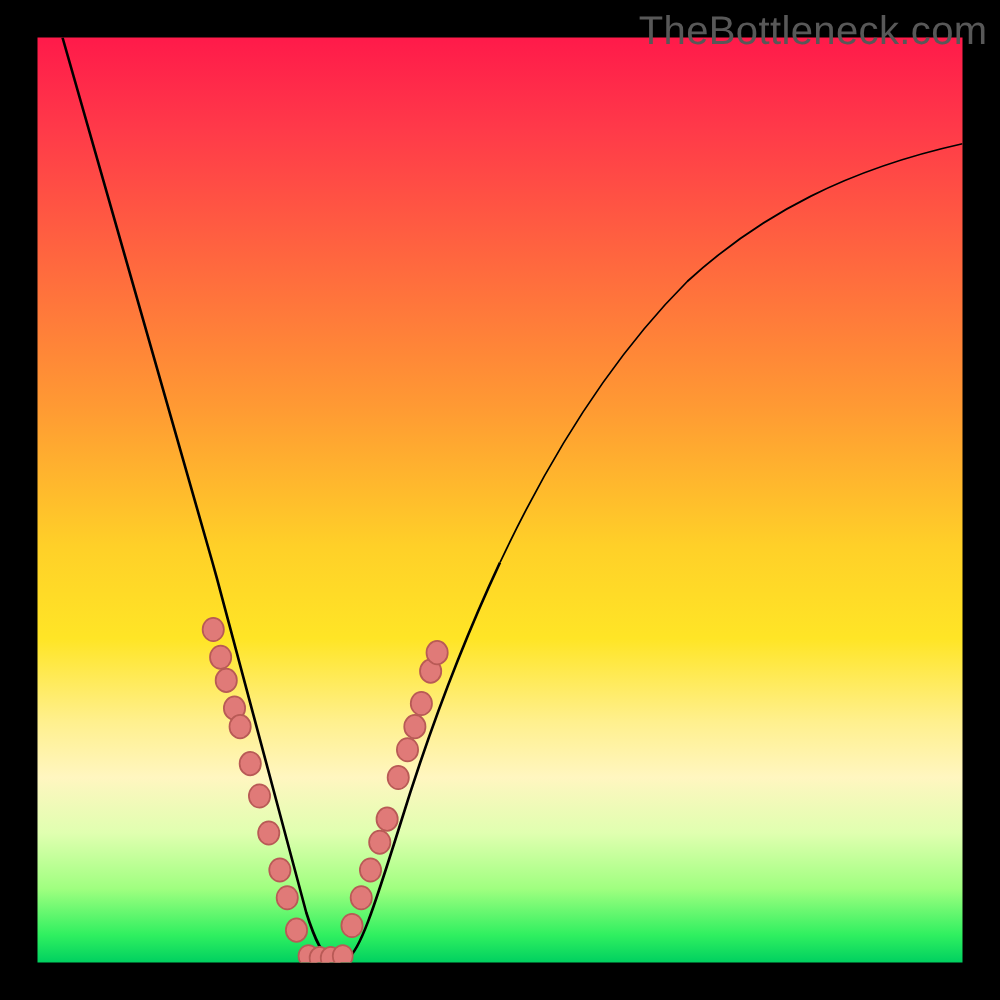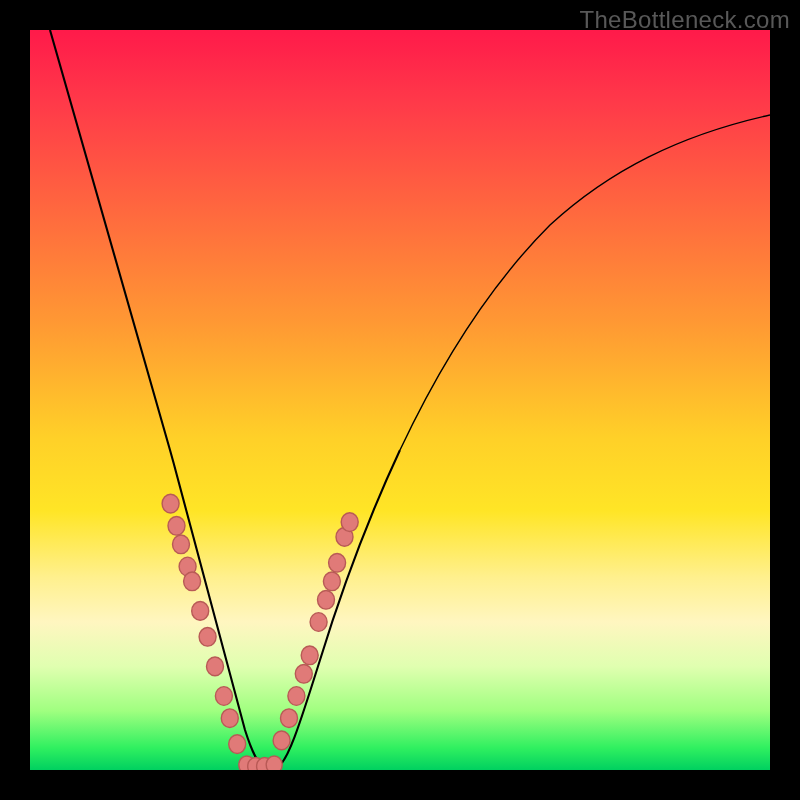--- a/index.html
+++ b/index.html
@@ -37,21 +37,21 @@
       #a0ff80 92%,
       #30f060 97%,
       #00d060 100%
     );
   }
   .watermark {
     position: absolute;
     top: 6px;
     right: 10px;
     color: #585858;
-    font-size: 24px;
+    font-size: 32px;
     font-weight: 400;
     letter-spacing: 0.3px;
   }
   svg.curve {
     position: absolute;
     left: 0; top: 0;
     width: 740px;
     height: 740px;
   }
   .curve path {

